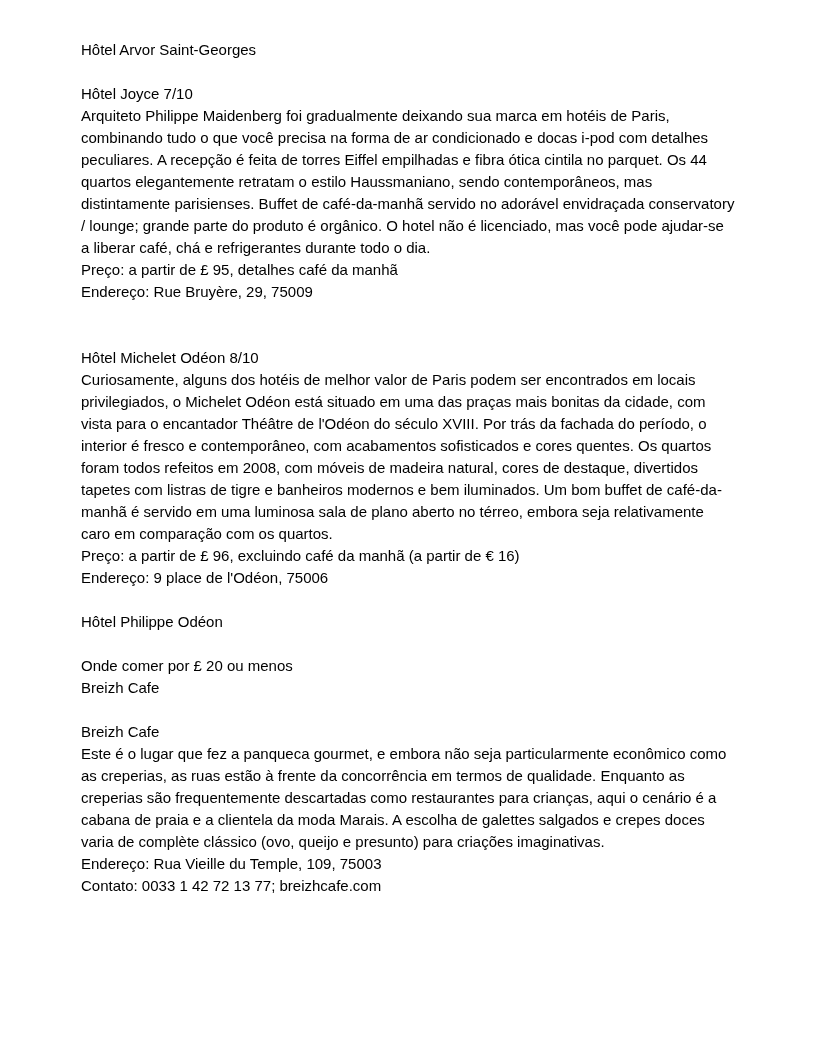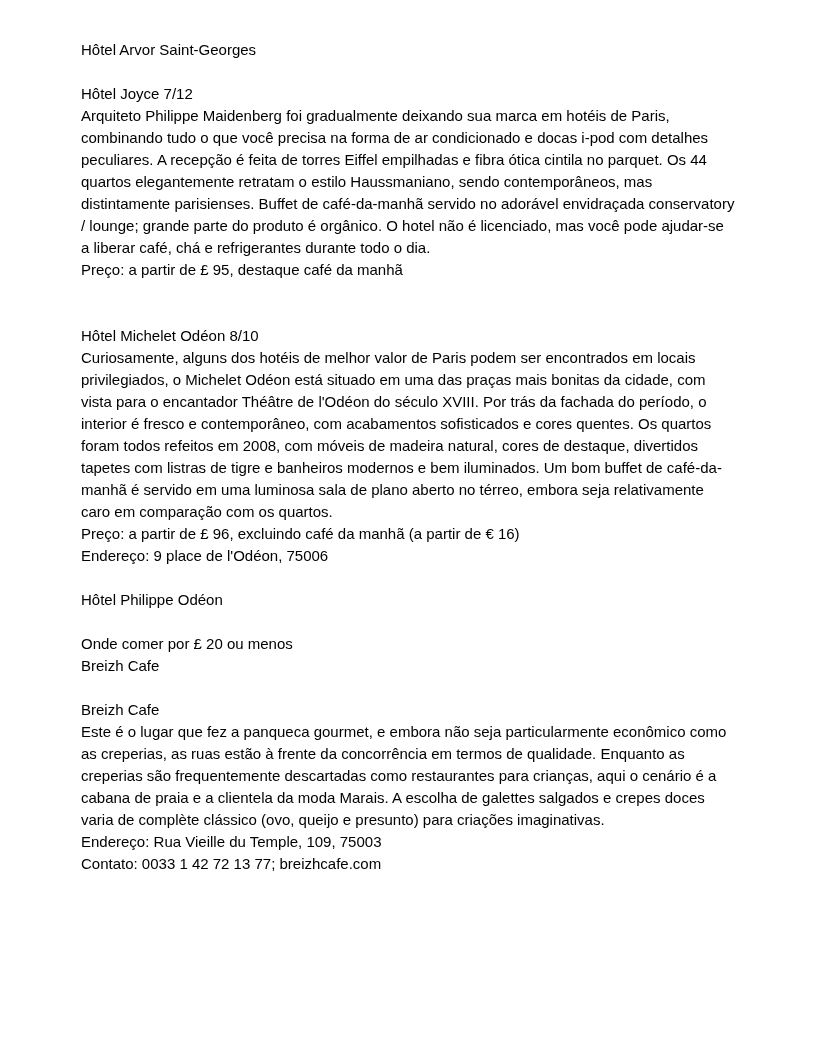--- a/index.html
+++ b/index.html
@@ -26,23 +26,24 @@
     white-space: pre-wrap;
     word-wrap: break-word;
   }
 </style>
 </head>
 <body>
 
 <div class="page">
   <p class="line">Hôtel Arvor Saint-Georges</p>
   <p class="line"></p>
-  <p class="line">Hôtel Joyce 7/12</p>
+  <p class="line">Hôtel Joyce 7/10</p>
   <p class="line">Arquiteto Philippe Maidenberg foi gradualmente deixando sua marca em hotéis de Paris, combinando tudo o que você precisa na forma de ar condicionado e docas i-pod com detalhes peculiares. A recepção é feita de torres Eiffel empilhadas e fibra ótica cintila no parquet. Os 44 quartos elegantemente retratam o estilo Haussmaniano, sendo contemporâneos, mas distintamente parisienses. Buffet de café-da-manhã servido no adorável envidraçada conservatory / lounge; grande parte do produto é orgânico. O hotel não é licenciado, mas você pode ajudar-se a liberar café, chá e refrigerantes durante todo o dia.</p>
-  <p class="line">Preço: a partir de £ 95, destaque café da manhã</p>
+  <p class="line">Preço: a partir de £ 95, detalhes café da manhã</p>
+  <p class="line">Endereço: Rue Bruyère, 29, 75009</p>
   <p class="line"></p>
   <p class="line"></p>
   <p class="line">Hôtel Michelet Odéon 8/10</p>
   <p class="line">Curiosamente, alguns dos hotéis de melhor valor de Paris podem ser encontrados em locais privilegiados, o Michelet Odéon está situado em uma das praças mais bonitas da cidade, com vista para o encantador Théâtre de l'Odéon do século XVIII. Por trás da fachada do período, o interior é fresco e contemporâneo, com acabamentos sofisticados e cores quentes. Os quartos foram todos refeitos em 2008, com móveis de madeira natural, cores de destaque, divertidos tapetes com listras de tigre e banheiros modernos e bem iluminados. Um bom buffet de café-da-manhã é servido em uma luminosa sala de plano aberto no térreo, embora seja relativamente caro em comparação com os quartos.</p>
   <p class="line">Preço: a partir de £ 96, excluindo café da manhã (a partir de € 16)</p>
   <p class="line">Endereço: 9 place de l'Odéon, 75006</p>
   <p class="line"></p>
   <p class="line">Hôtel Philippe Odéon</p>
   <p class="line"></p>
   <p class="line">Onde comer por £ 20 ou menos</p>

